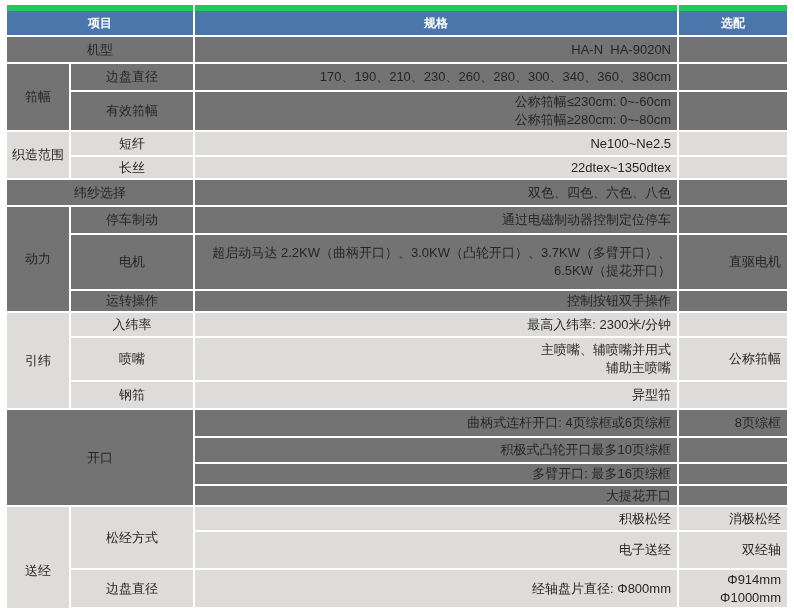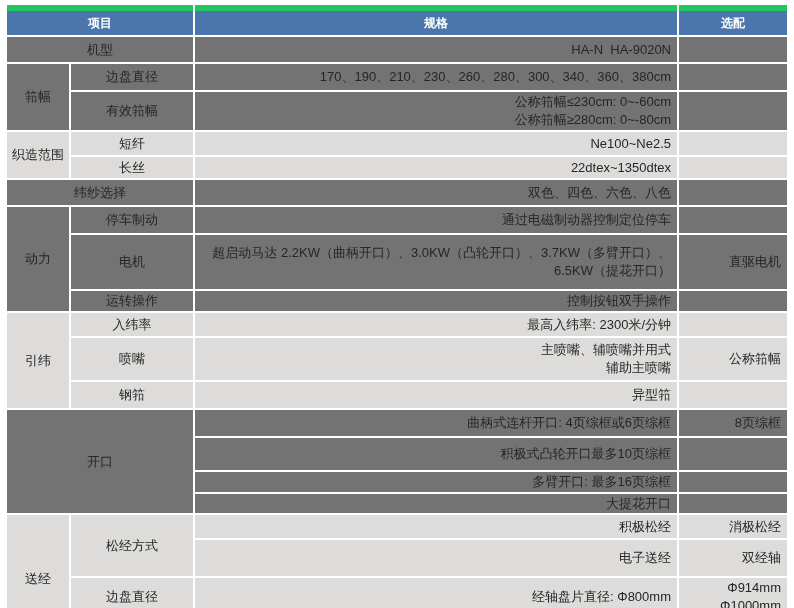--- a/index.html
+++ b/index.html
@@ -136,21 +136,21 @@
     <td class="sub">钢筘</td>
     <td class="spec">异型筘</td>
     <td class="opt"></td>
   </tr>
 
   <tr class="a" style="height:26px">
     <td class="sub" colspan="2" rowspan="4">开口</td>
     <td class="spec">曲柄式连杆开口: 4页综框或6页综框</td>
     <td class="opt">8页综框</td>
   </tr>
-  <tr class="a" style="height:32px">
+  <tr class="a" style="height:24px">
     <td class="spec">积极式凸轮开口最多10页综框</td>
     <td class="opt"></td>
   </tr>
   <tr class="a" style="height:19px">
     <td class="spec">多臂开口: 最多16页综框</td>
     <td class="opt"></td>
   </tr>
   <tr class="a" style="height:18px">
     <td class="spec">大提花开口</td>
     <td class="opt"></td>

